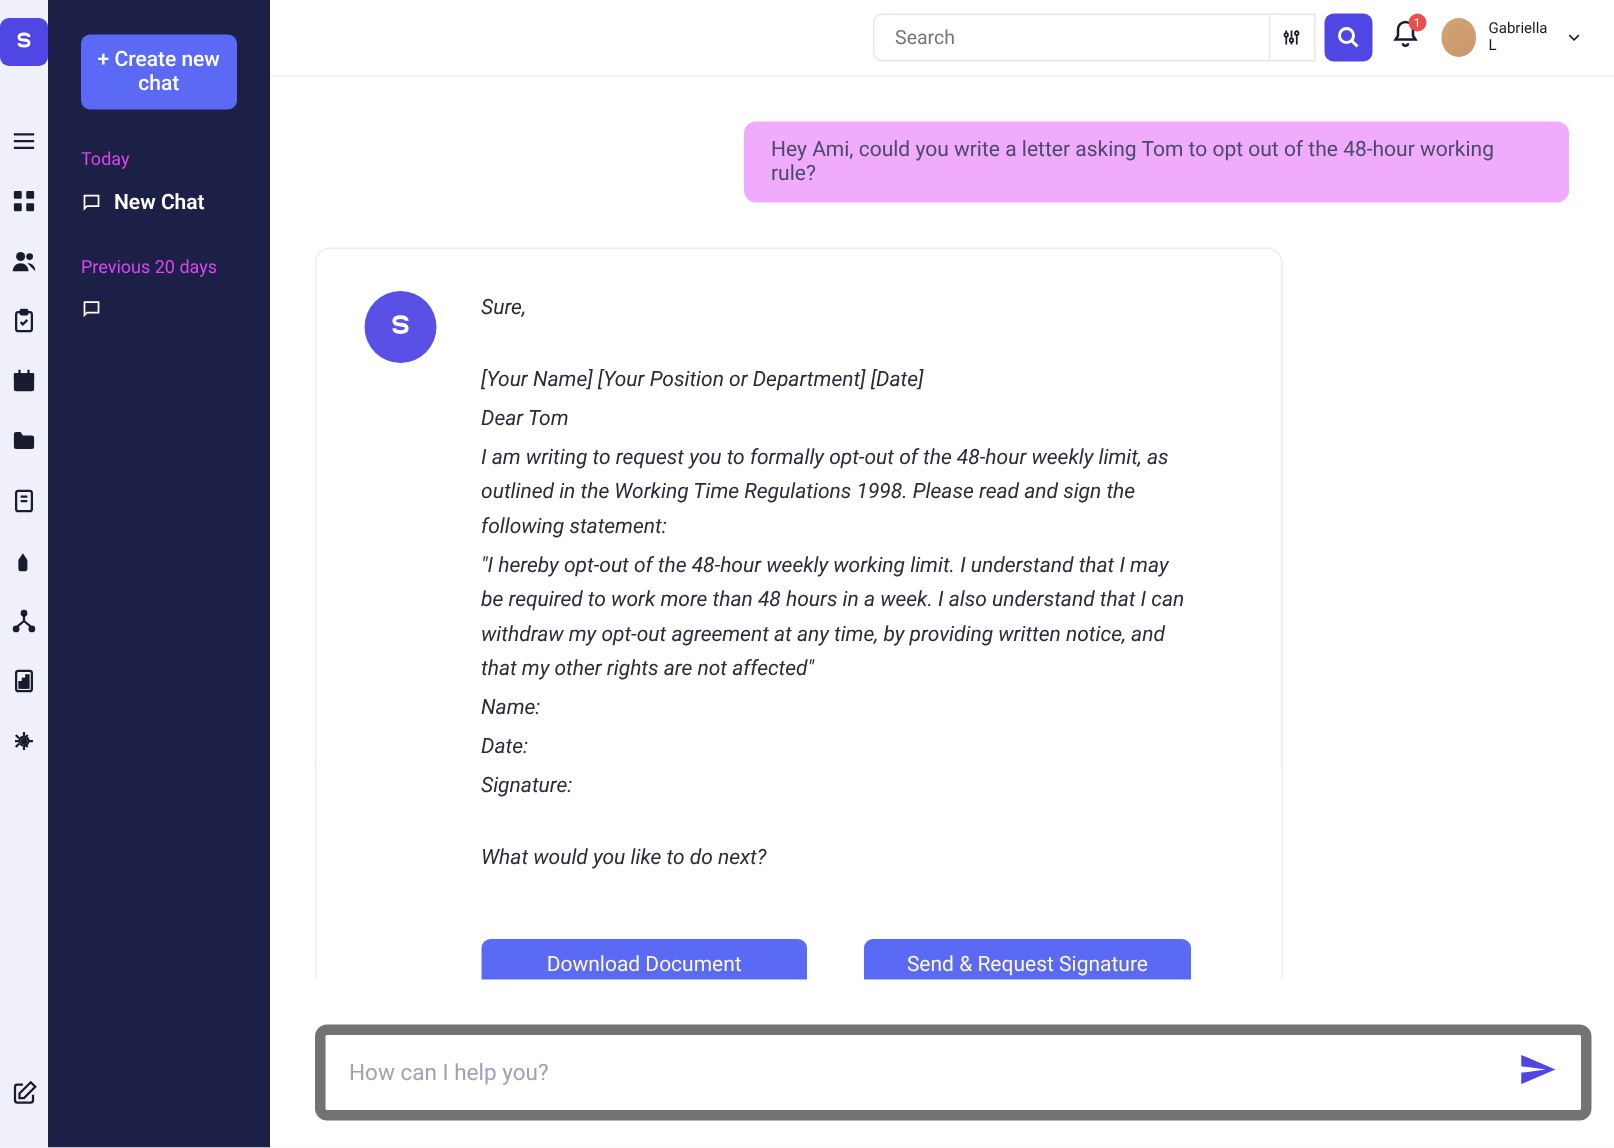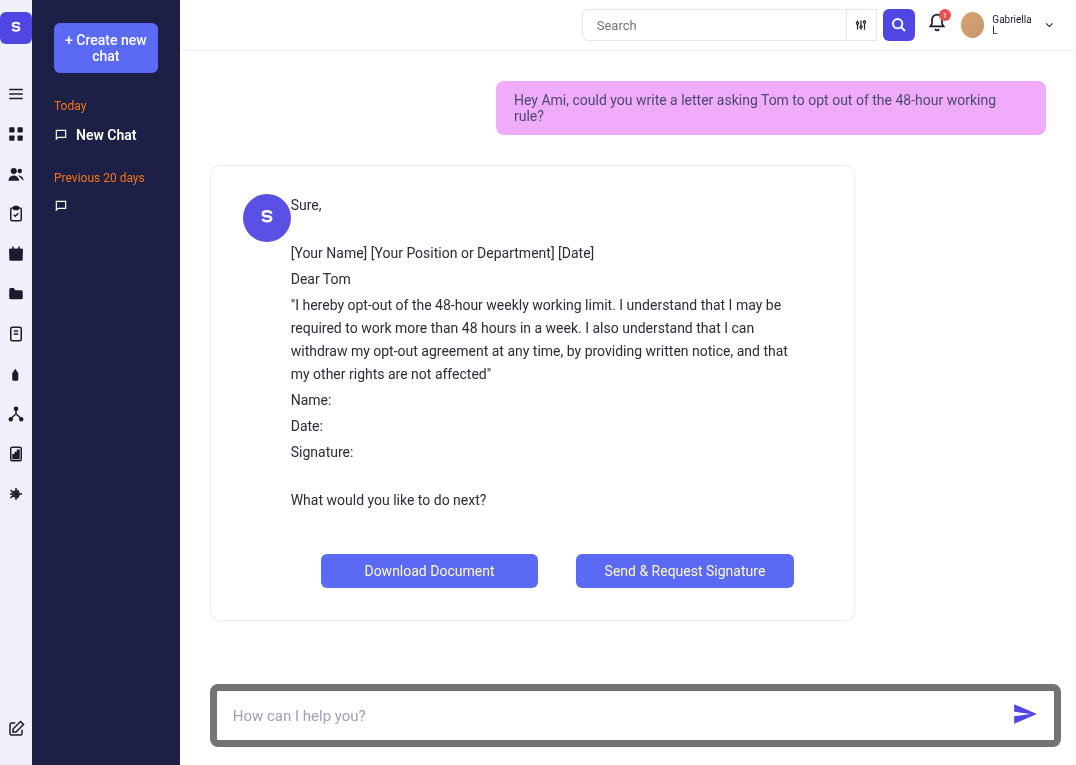--- a/index.html
+++ b/index.html
@@ -6,21 +6,21 @@
     body { background: #f0f0fa; width: 1076px; height: 765px; overflow: hidden; display: flex; }
     
     .nav-rail { width: 54px; background: #f0f0fa; display: flex; flex-direction: column; align-items: center; padding-top: 12px; position: relative; }
     .logo-square { width: 32px; height: 32px; background: #5046e4; border-radius: 6px; display: flex; align-items: center; justify-content: center; color: #fff; margin-bottom: 38px; }
     .nav-icon { width: 24px; height: 24px; display: flex; align-items: center; justify-content: center; color: #1b1b2f; margin-bottom: 16px; cursor: pointer; }
     .nav-icon.bottom { margin-top: auto; margin-bottom: 24px; }
     .nav-icon svg { width: 18px; height: 18px; }
     
     .sidebar { width: 276px; background: #1c2046; color: #fff; padding: 23px 0; display: flex; flex-direction: column; }
     .create-btn { margin: 0 22px 26px 22px; background: #5a6af5; color: #fff; border: none; border-radius: 6px; padding: 9px 0; font-size: 14px; font-weight: 500; cursor: pointer; }
-    .section-label { font-size: 12px; color: #f97316; padding: 0 22px; margin-bottom: 8px; }
+    .section-label { font-size: 12px; color: #d946ef; padding: 0 22px; margin-bottom: 8px; }
     .chat-item { display: flex; align-items: center; padding: 6px 22px; font-size: 14px; cursor: pointer; gap: 8px; }
     .chat-item.active { font-weight: 600; }
     .chat-item-icon { width: 14px; height: 14px; }
     .space-gap { height: 22px; }
     
     .main { flex: 1; background: #fff; display: flex; flex-direction: column; }
     .topbar { height: 51px; display: flex; align-items: center; padding: 0 20px; gap: 12px; border-bottom: 1px solid #f0f0fa; }
     .search-wrap { display: flex; align-items: center; margin-left: 340px; }
     .search-input { width: 265px; height: 32px; border: 1px solid #e5e5f0; border-radius: 6px 0 0 6px; padding: 0 14px; font-size: 13px; outline: none; margin-left: 42px; }
     .search-filter { width: 30px; height: 32px; border: 1px solid #e5e5f0; border-left: none; background: #fff; display: flex; align-items: center; justify-content: center; border-radius: 0; cursor: pointer; }
@@ -28,21 +28,21 @@
     .top-right { margin-left: auto; display: flex; align-items: center; gap: 14px; }
     .bell { position: relative; cursor: pointer; color: #1b1b2f; }
     .badge { position: absolute; top: -4px; right: -4px; background: #e94f4f; color: #fff; font-size: 8px; width: 12px; height: 12px; border-radius: 50%; display: flex; align-items: center; justify-content: center; }
     .user-chip { display: flex; align-items: center; gap: 8px; cursor: pointer; font-size: 10px; color: #1b1b2f; }
     .avatar { width: 26px; height: 26px; border-radius: 50%; background: linear-gradient(135deg, #d4a574, #c8956b); }
     
     .chat-area { flex: 1; padding: 30px 30px 0 30px; display: flex; flex-direction: column; overflow: hidden; }
     .user-msg { align-self: flex-end; background: #f0abfc; color: #4a4a6a; padding: 11px 18px; border-radius: 8px; font-size: 14px; max-width: 550px; margin-bottom: 30px; }
     
     .ai-card { background: #fff; border: 1px solid #eee; border-radius: 10px; padding: 28px 60px 32px 32px; box-shadow: 0 1px 3px rgba(0,0,0,0.03); max-width: 645px; align-self: flex-start; }
-    .ai-head { display: flex; align-items: flex-start; }
+    .ai-head { display: flex; gap: 30px; align-items: flex-start; font-style: italic; }
     .ai-avatar { width: 48px; height: 48px; background: #5a50e5; border-radius: 50%; display: flex; align-items: center; justify-content: center; color: #fff; flex-shrink: 0; }
     .ai-body { font-size: 14px; color: #2b2b3a; line-height: 1.65; }
     .ai-body p { margin-bottom: 0.2em; }
     .ai-body .gap { height: 22px; }
     .ai-actions { display: flex; gap: 38px; margin-top: 40px; margin-left: 78px; }
     .ai-btn { flex: 1; max-width: 232px; background: #5a6af5; color: #fef9c3; border: none; border-radius: 6px; padding: 9px 0; font-size: 14px; cursor: pointer; }
     
     .input-row { margin: 30px 15px 18px 30px; display: flex; align-items: center; border: 7px solid #737373; border-radius: 8px; padding: 4px 10px 4px 16px; }
     .msg-input { flex: 1; border: none; outline: none; font-size: 15px; padding: 10px 0; color: #333; }
     .msg-input::placeholder { color: #a0a0b8; }
@@ -209,20 +209,21 @@
         <div class="ai-avatar">
           <svg viewBox="0 0 24 24" fill="none" stroke="currentColor" stroke-width="3" width="20" height="20">
               <path d="M17 7c0-2-2-3-5-3s-5 1-5 3 2 3 5 3 5 1 5 3-2 3-5 3-5-1-5-3"></path>
             </svg>
         </div>
         <div class="ai-body">
           <p>Sure,</p>
           <div class="gap"></div>
           <p>[Your Name] [Your Position or Department] [Date]</p>
           <p>Dear Tom</p>
+          <p>I am writing to request you to formally opt-out of the 48-hour weekly limit, as outlined in the Working Time Regulations 1998. Please read and sign the following statement:</p>
           <p>"I hereby opt-out of the 48-hour weekly working limit. I understand that I may be required to work more than 48 hours in a week. I also understand that I can withdraw my opt-out agreement at any time, by providing written notice, and that my other rights are not affected"</p>
           <p>Name:</p>
           <p>Date:</p>
           <p>Signature:</p>
           <div class="gap"></div>
           <p>What would you like to do next?</p>
         </div>
       </div>
       <div class="ai-actions">
         <button class="ai-btn">Download Document</button>

